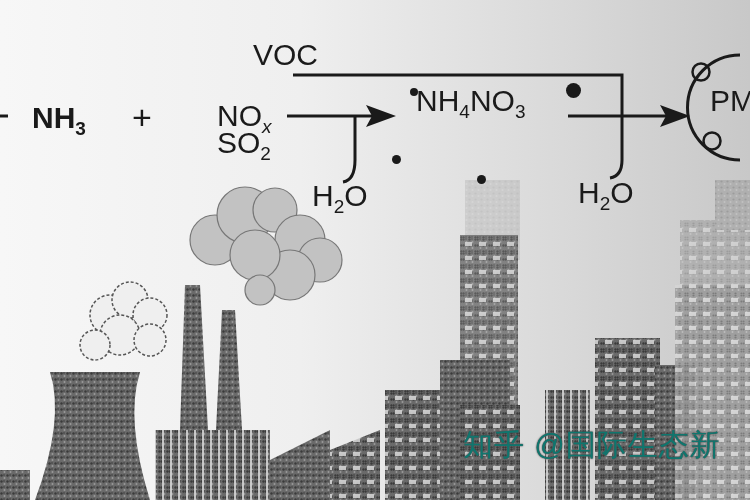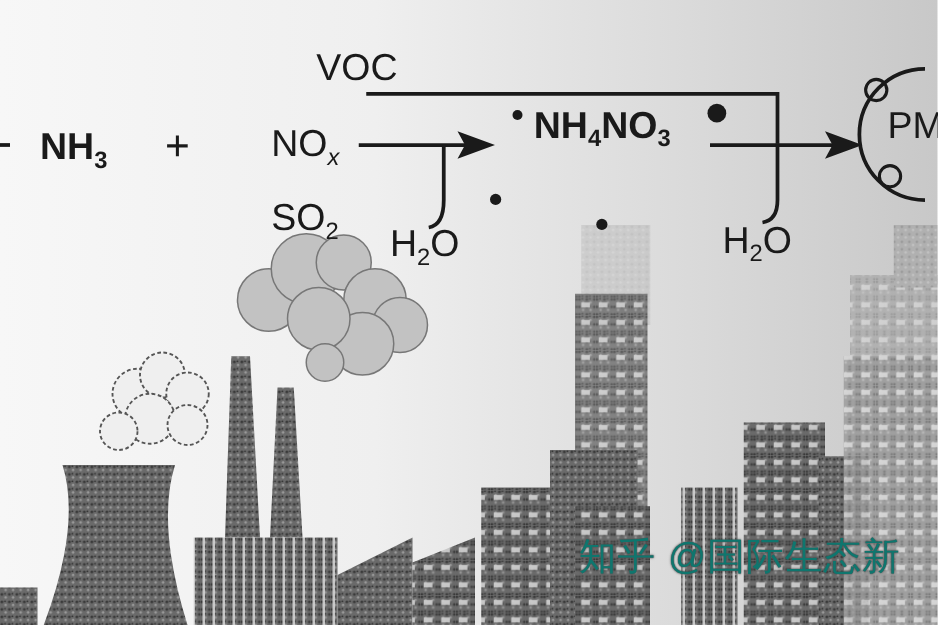--- a/index.html
+++ b/index.html
@@ -134,29 +134,29 @@
   </div>
 
   <div class="chem" style="left:132px;top:100px;font-size:34px;">+</div>
 
   <div class="chem" style="left:217px;top:40px;margin-left:36px;">
     <span>VOC</span>
   </div>
   <div class="chem" style="left:217px;top:101px;">
     <span>NO</span><sub><i>x</i></sub>
   </div>
-  <div class="chem" style="left:217px;top:160px;">
+  <div class="chem" style="left:217px;top:128px;">
     <span>SO</span><sub>2</sub>
   </div>
 
   <div class="chem" style="left:312px;top:181px;">
     <span>H</span><sub>2</sub><span>O</span>
   </div>
 
-  <div class="chem" style="left:427px;top:86px;font-weight:bold;">
+  <div class="chem" style="left:416px;top:86px;">
     <span>NH</span><sub>4</sub><span>NO</span><sub>3</sub>
   </div>
 
   <div class="chem" style="left:578px;top:178px;">
     <span>H</span><sub>2</sub><span>O</span>
   </div>
 
   <div class="chem" style="left:710px;top:86px;">PM</div>
 
   <div class="watermark">知乎 @国际生态新</div>

